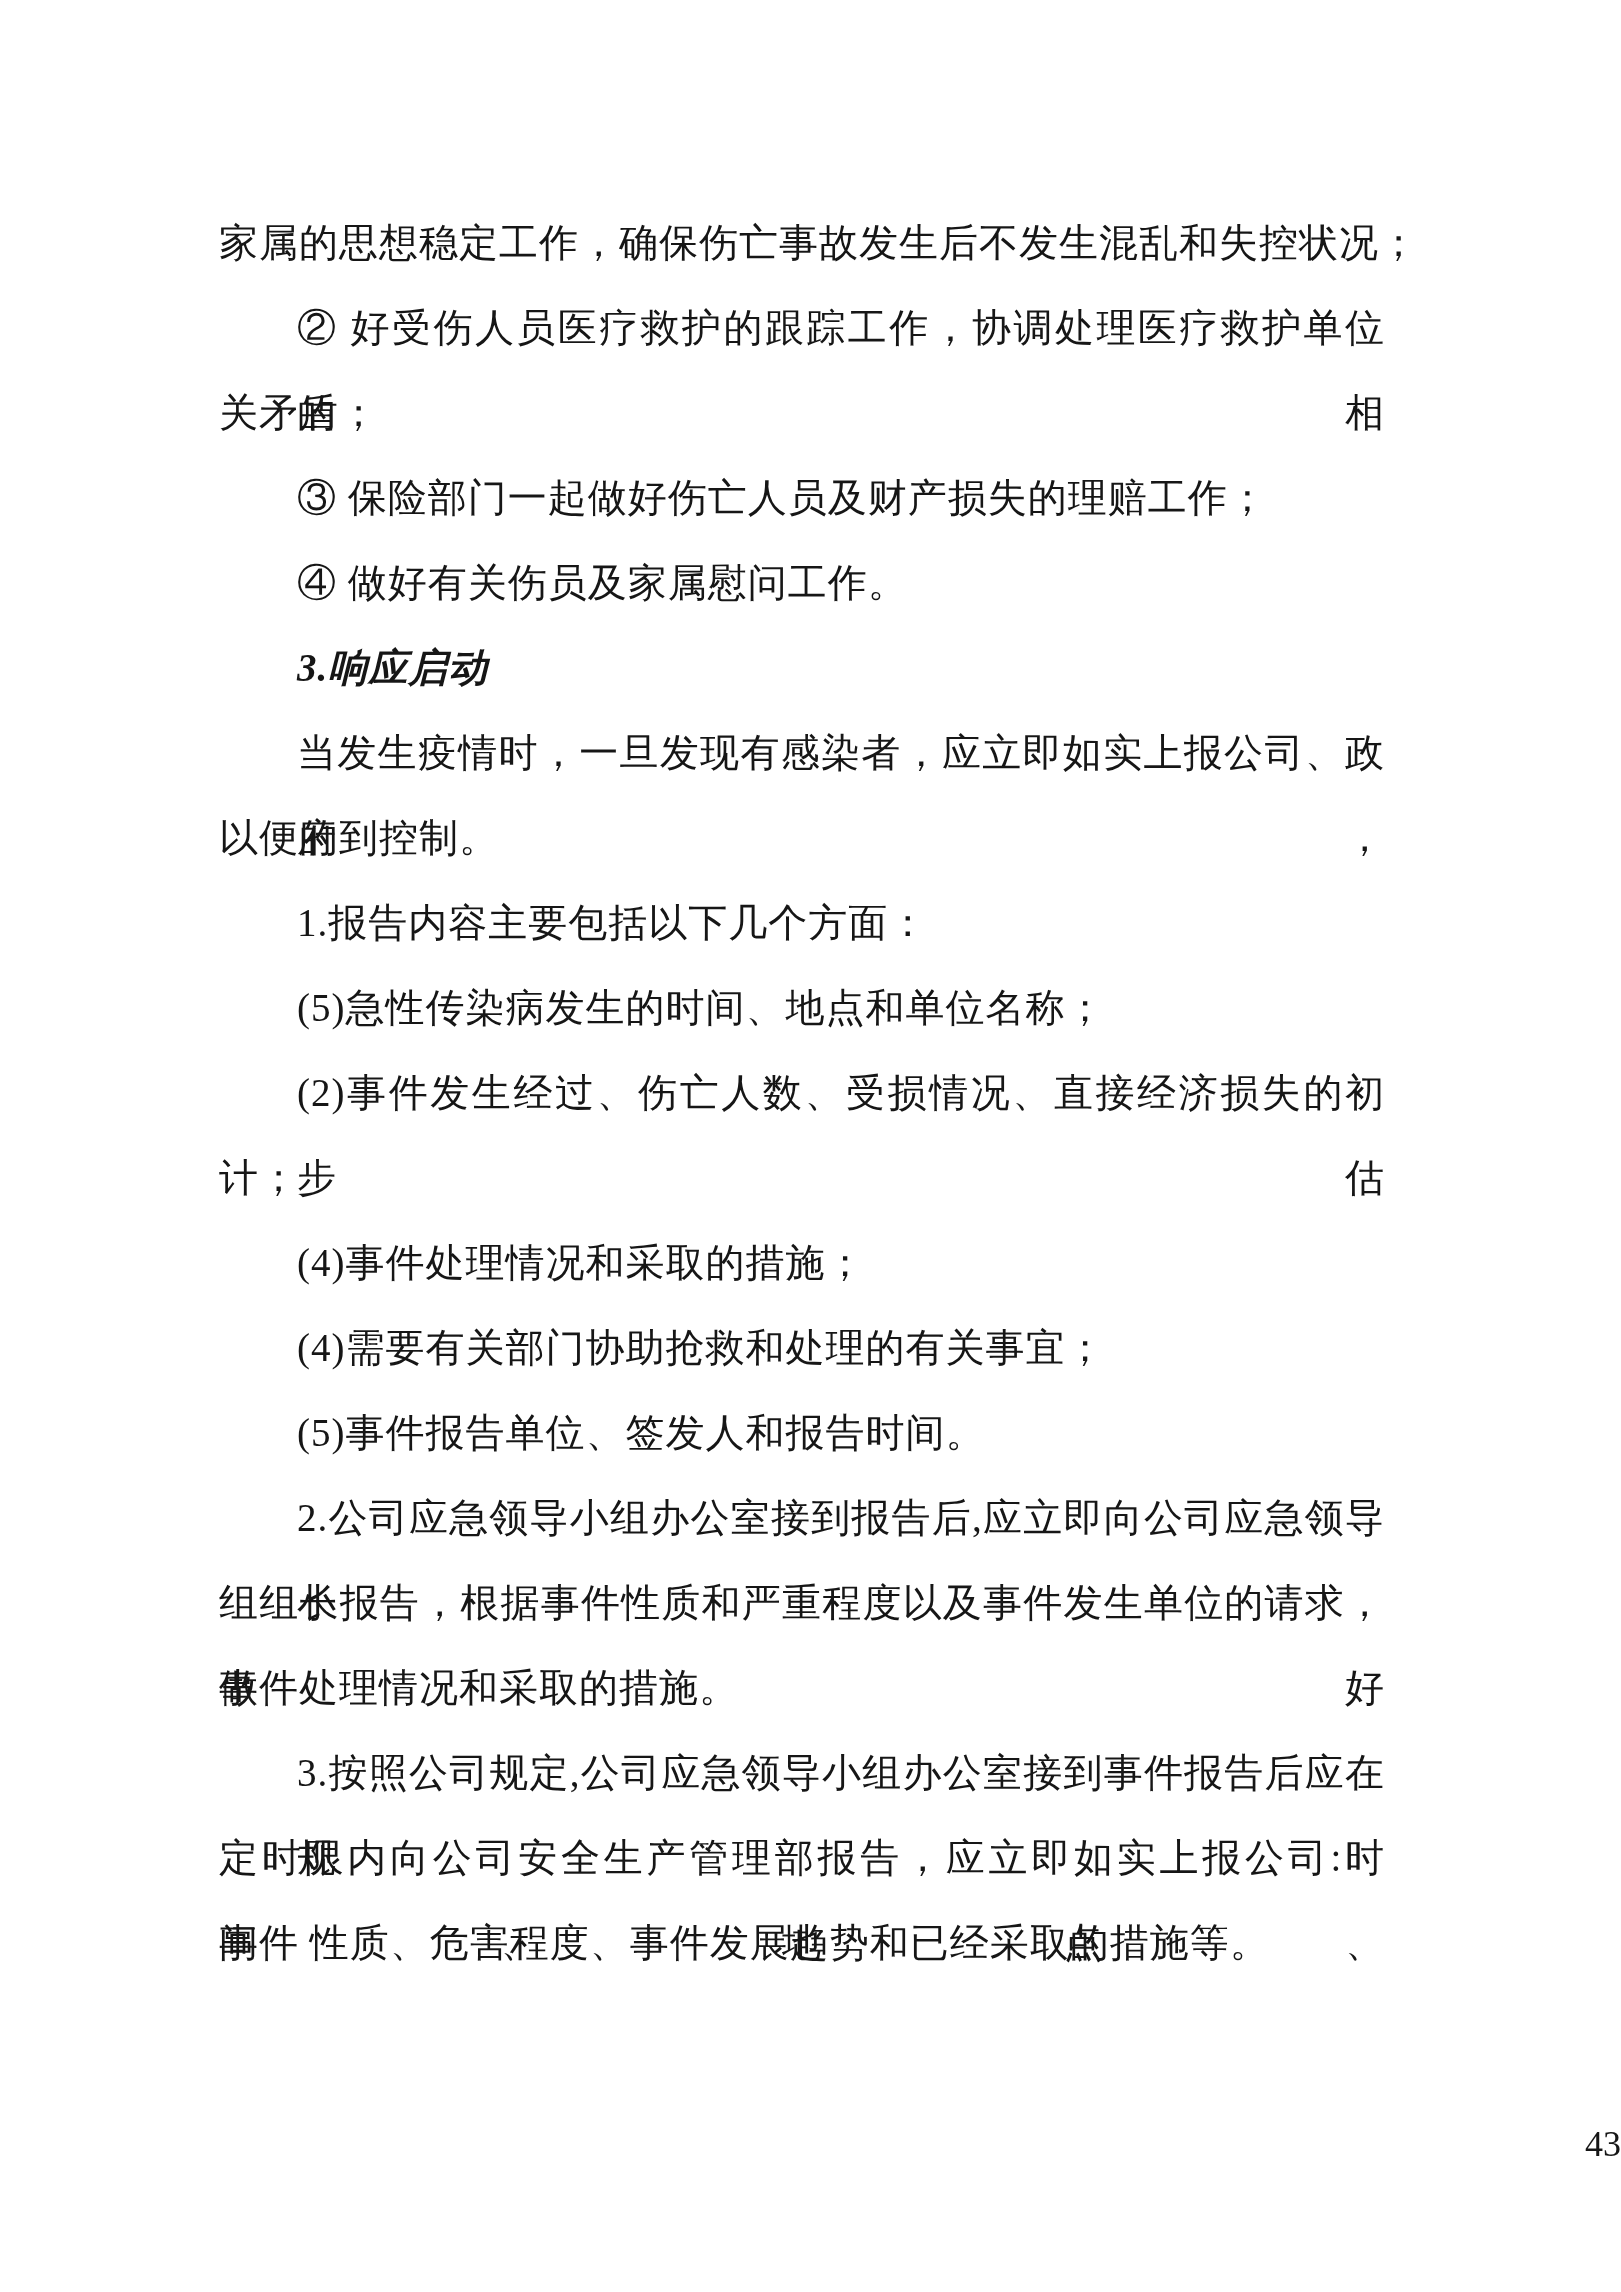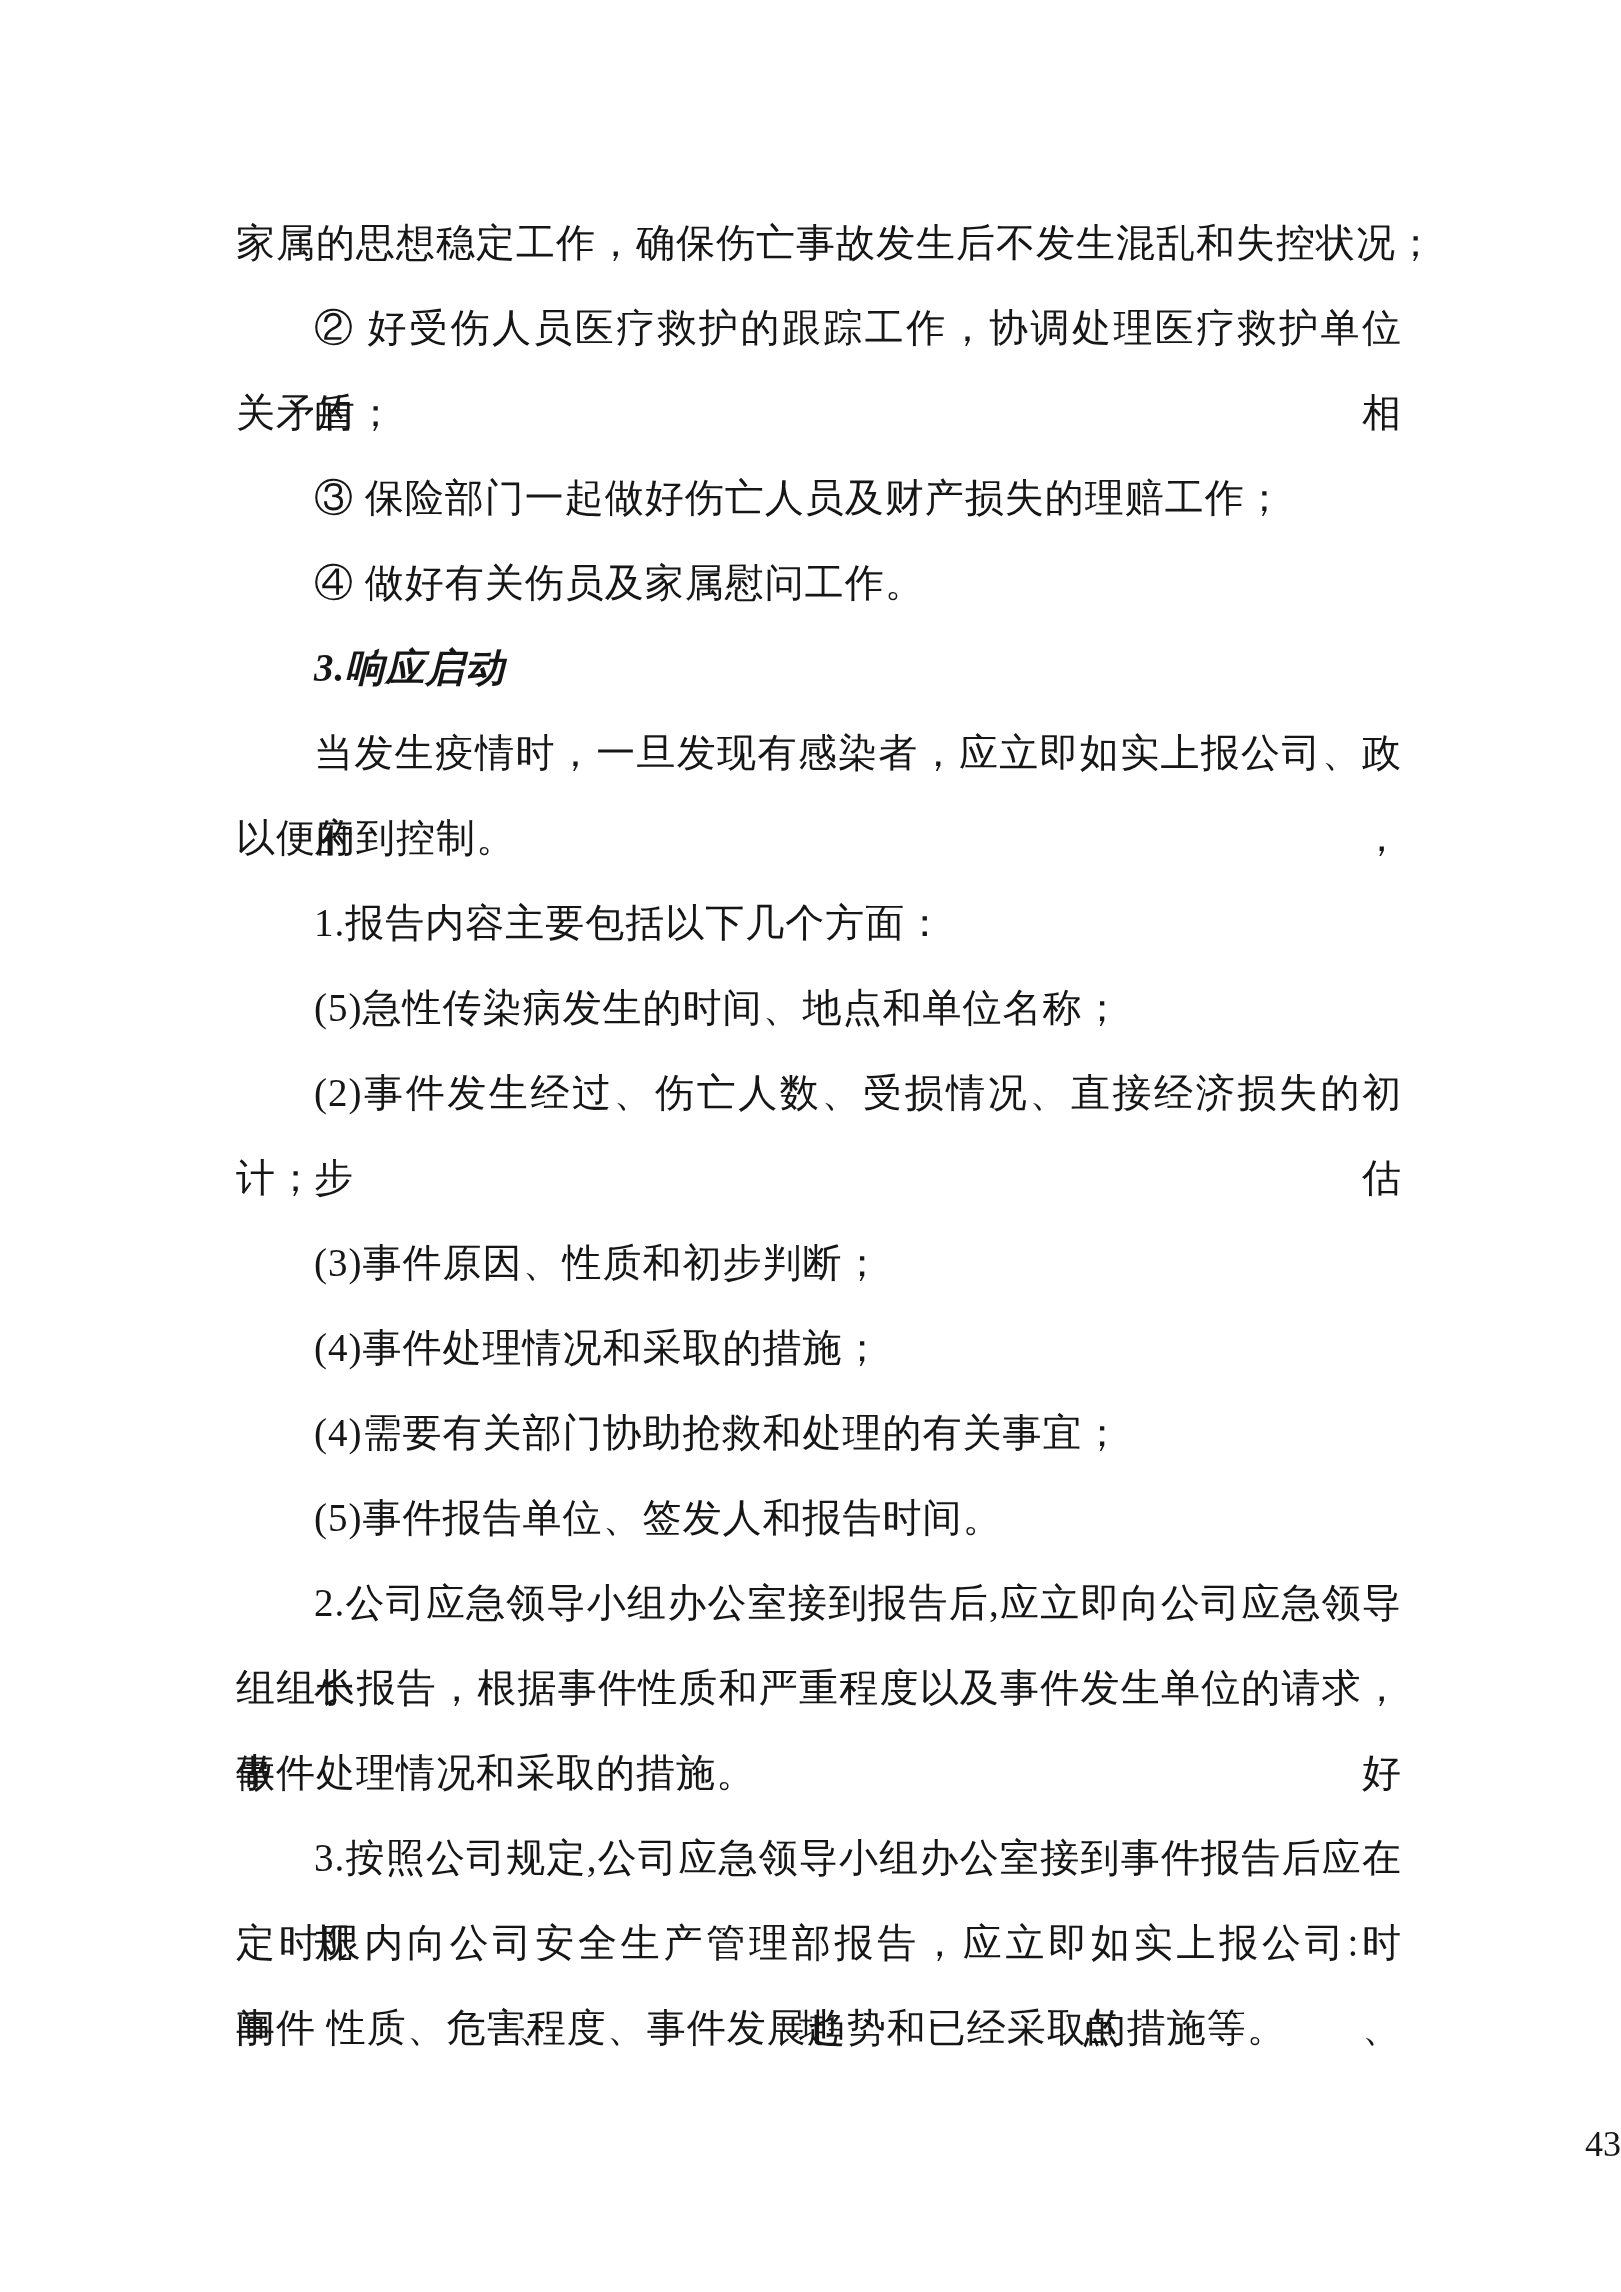--- a/index.html
+++ b/index.html
@@ -17,21 +17,21 @@
   }
   .page {
     position: absolute;
     left: 0; top: 0;
     width: 1621px;
     height: 2293px;
     background: #ffffff;
   }
   .content {
     position: absolute;
-    left: 236px;
+    left: 219px;
     top: 200px;
     width: 1166px;
   }
   .line {
     height: 85px;
     line-height: 85px;
     font-size: 39px;
     letter-spacing: 1px;
     text-align: left;
     white-space: nowrap;
@@ -65,21 +65,20 @@
     <div class="line">关矛盾；</div>
     <div class="line i2">③ 保险部门一起做好伤亡人员及财产损失的理赔工作；</div>
     <div class="line i2">④ 做好有关伤员及家属慰问工作。</div>
     <div class="line i2 bold">3.响应启动</div>
     <div class="line i2 stretch">当发生疫情时，一旦发现有感染者，应立即如实上报公司、政府，</div>
     <div class="line">以便的到控制。</div>
     <div class="line i2">1.报告内容主要包括以下几个方面：</div>
     <div class="line i2">(5)急性传染病发生的时间、地点和单位名称；</div>
     <div class="line i2 stretch">(2)事件发生经过、伤亡人数、受损情况、直接经济损失的初步估</div>
     <div class="line">计；</div>
-    <div class="line i2">(3)事件原因、性质和初步判断；</div>
     <div class="line i2">(4)事件处理情况和采取的措施；</div>
     <div class="line i2">(4)需要有关部门协助抢救和处理的有关事宜；</div>
     <div class="line i2">(5)事件报告单位、签发人和报告时间。</div>
     <div class="line i2 stretch">2.公司应急领导小组办公室接到报告后,应立即向公司应急领导小</div>
     <div class="line stretch">组组长报告，根据事件性质和严重程度以及事件发生单位的请求，做好</div>
     <div class="line">事件处理情况和采取的措施。</div>
     <div class="line i2 stretch">3.按照公司规定,公司应急领导小组办公室接到事件报告后应在规</div>
     <div class="line stretch">定时限内向公司安全生产管理部报告，应立即如实上报公司:时间、地点、</div>
     <div class="line">事件 性质、危害程度、事件发展趋势和已经采取的措施等。</div>
   </div>

